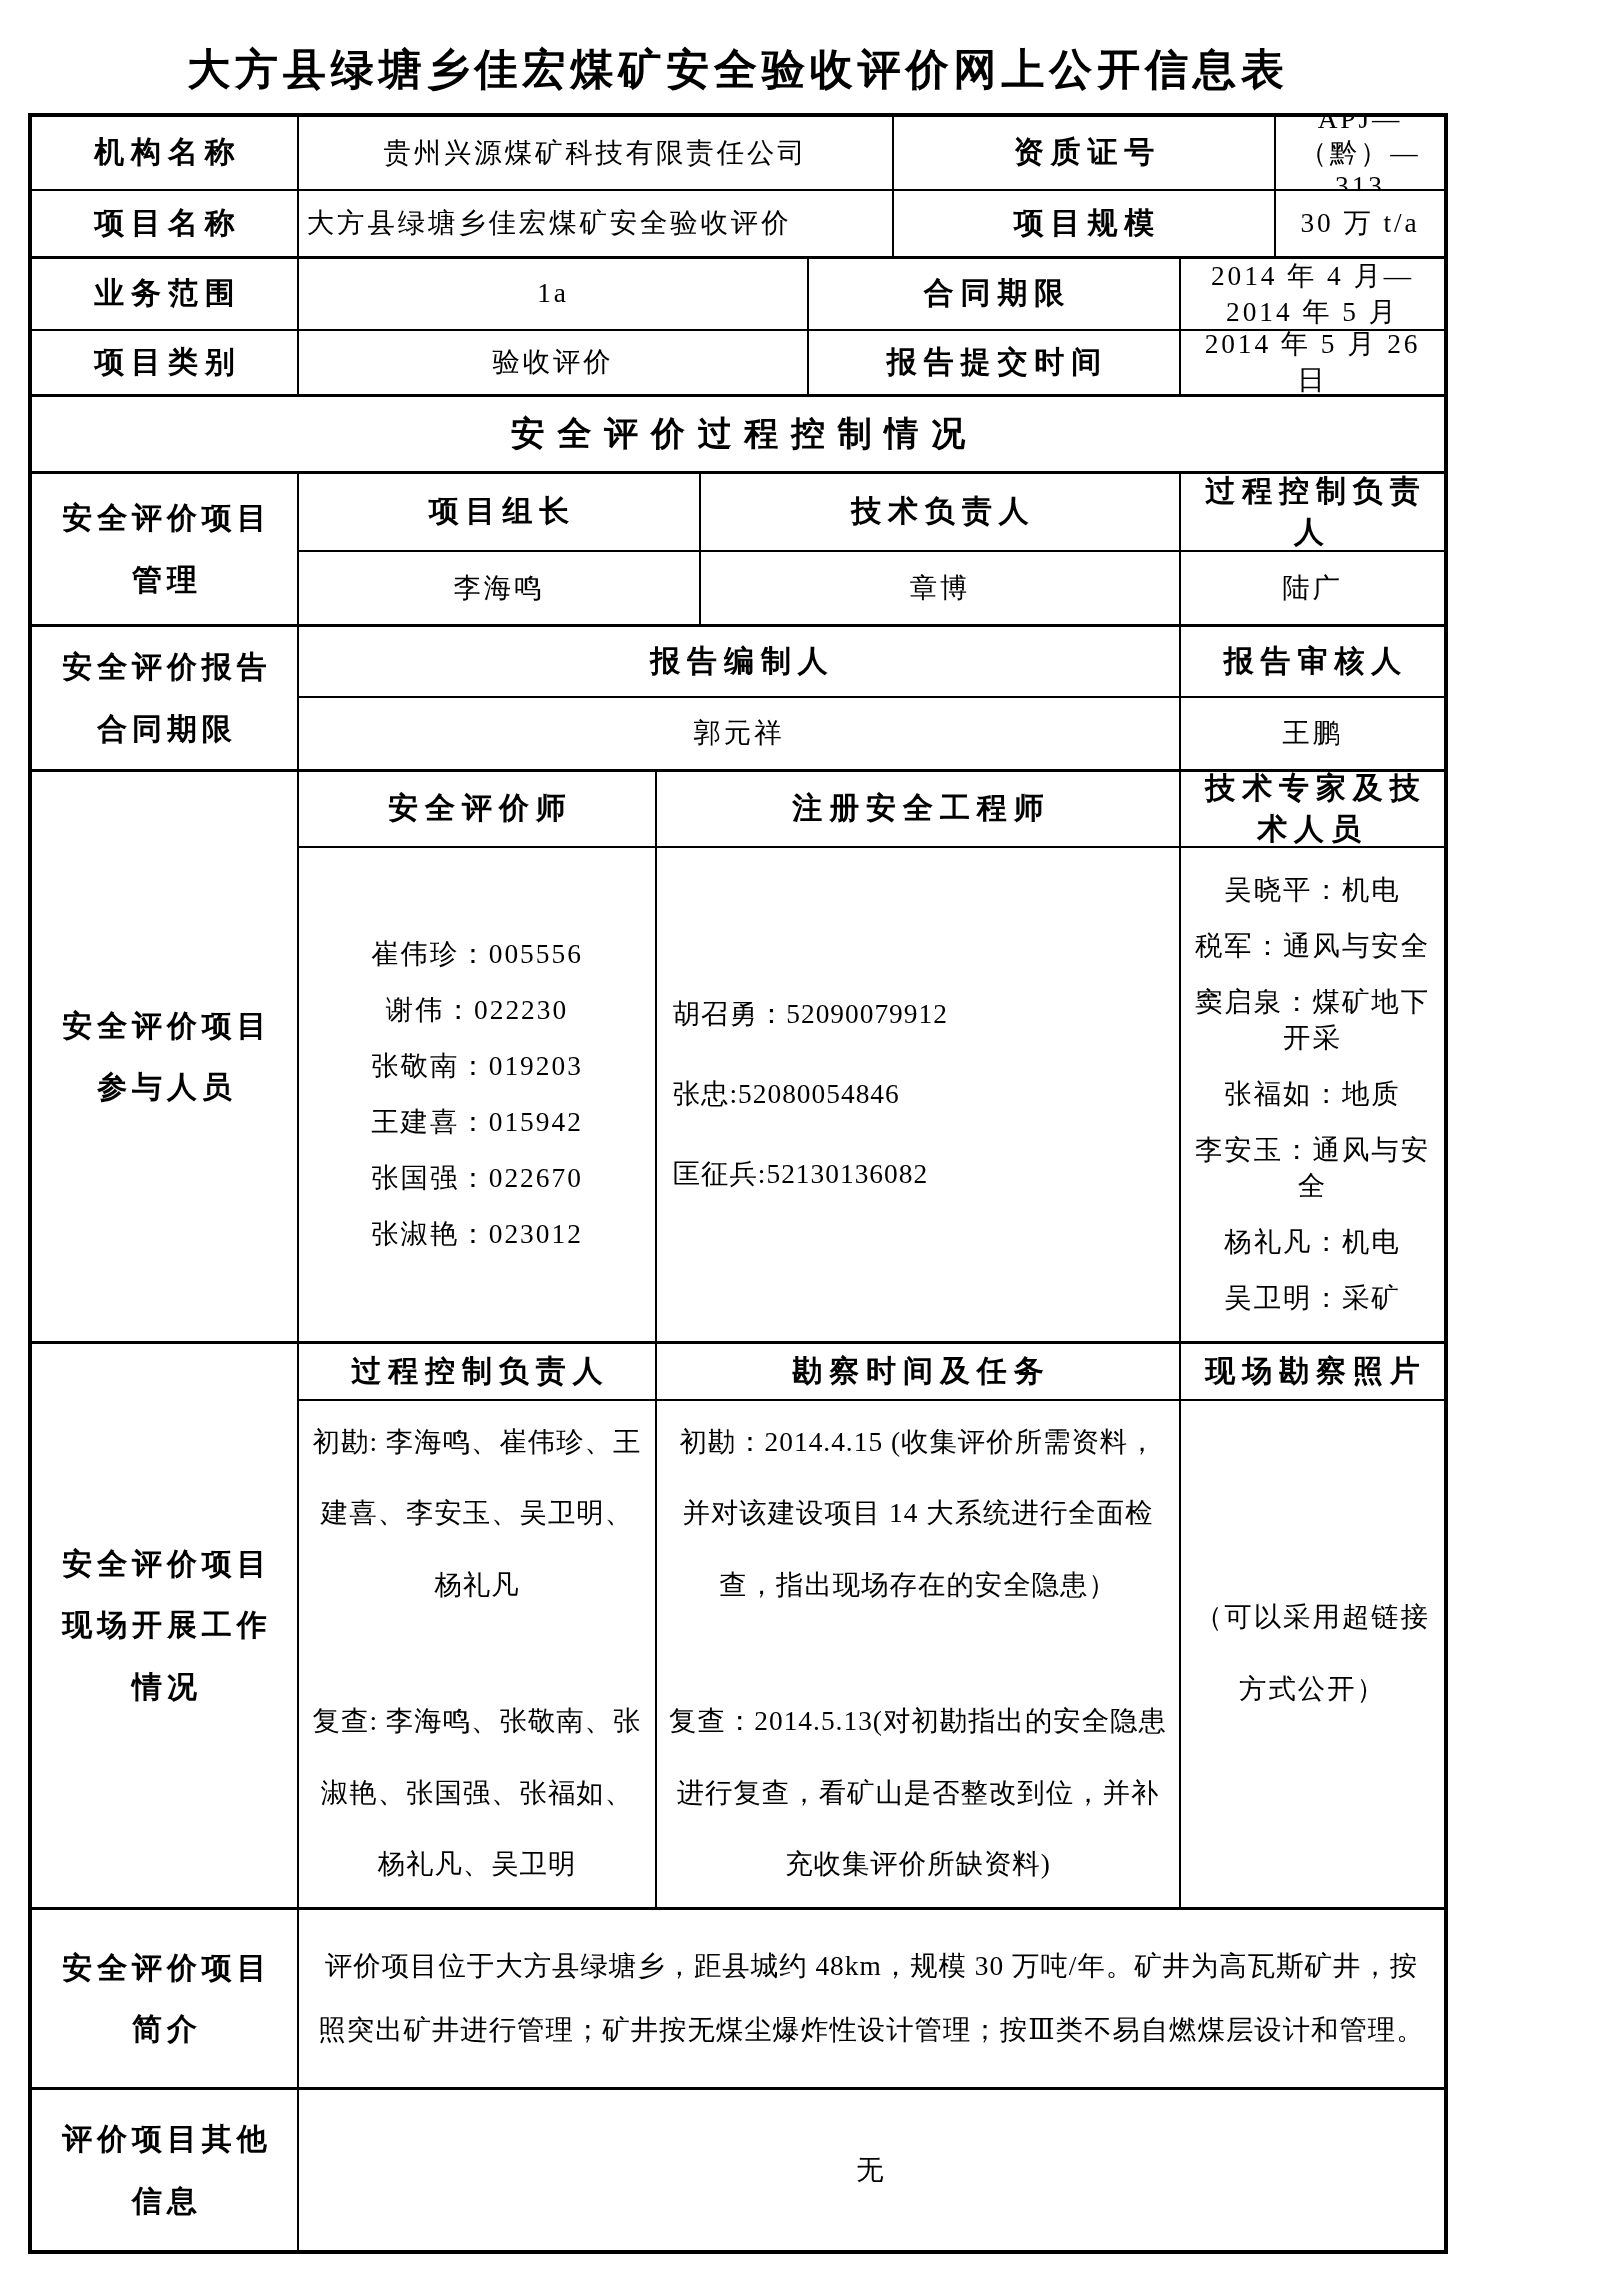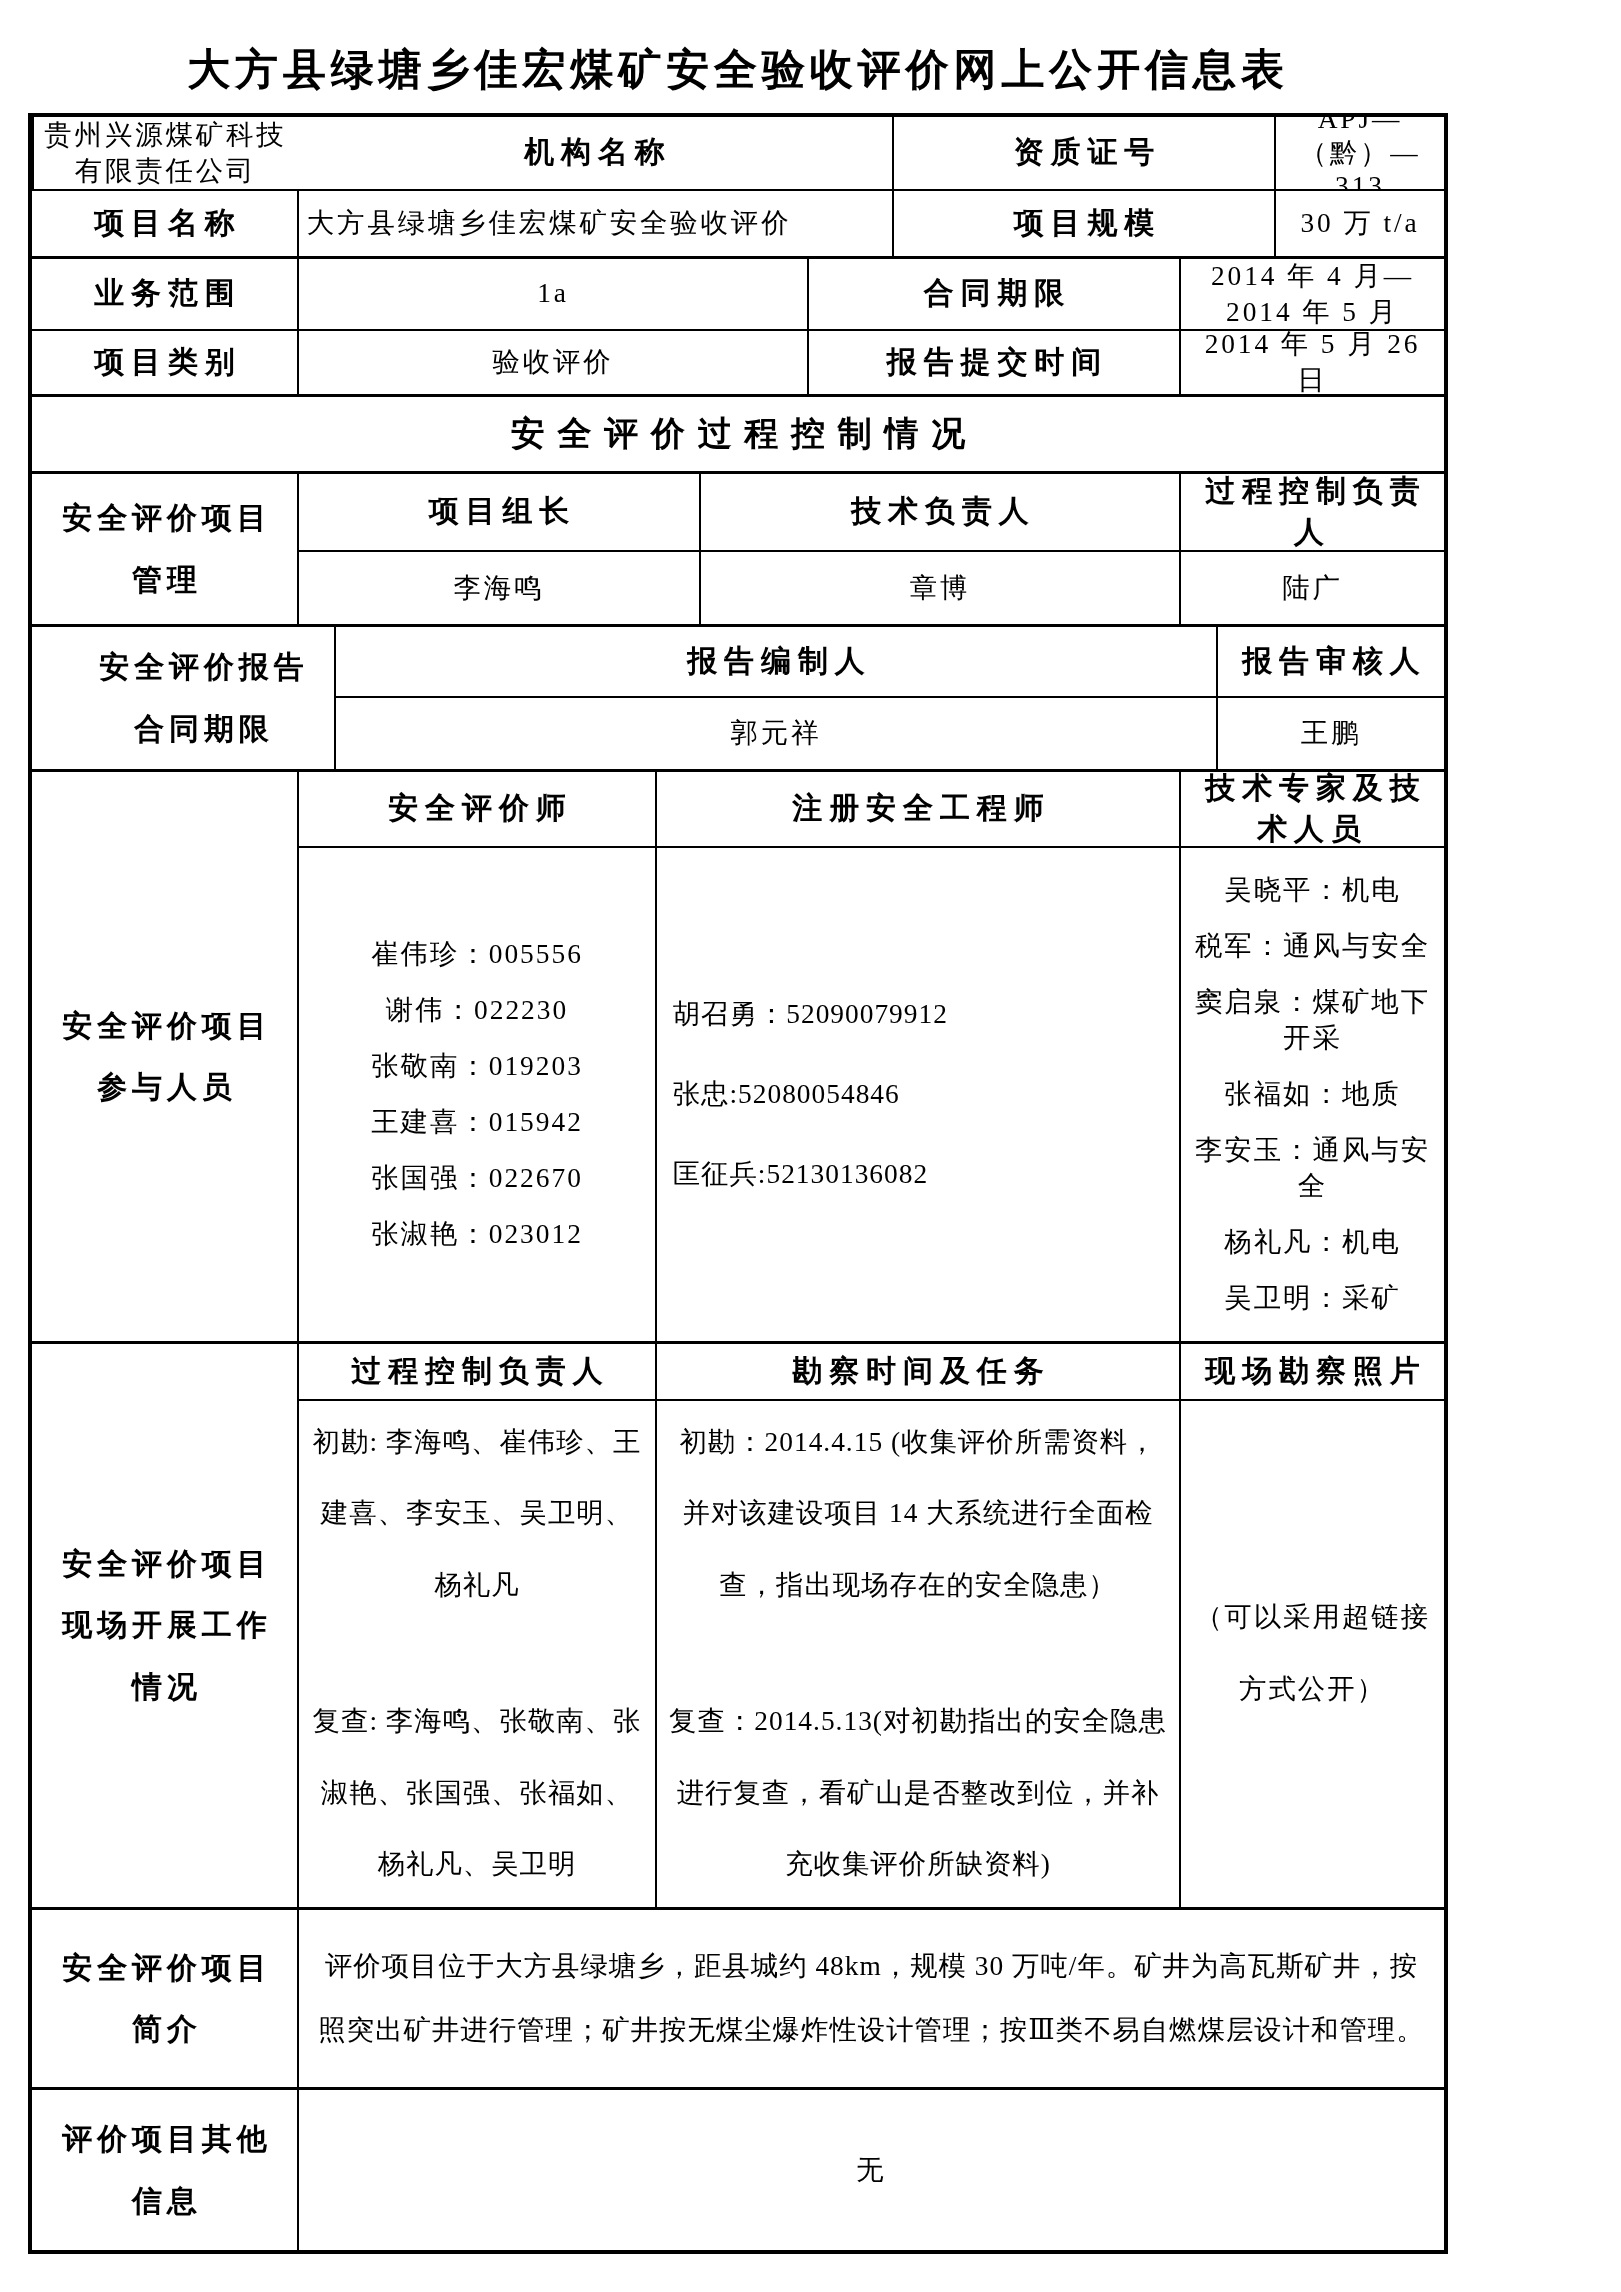--- a/index.html
+++ b/index.html
@@ -53,39 +53,39 @@
   .para p{margin:0;}
   .para p + p{margin-top:23.5px;}
   .photo{flex-direction:column;font-size:27.4px;line-height:2.6;letter-spacing:2px;text-align:right;}
   .sumtext{font-size:27.4px;line-height:2.35;letter-spacing:1px;padding:5.9px 11.8px;}
 
   
   .secA{grid-template-columns:265px 595px 382px 1fr;grid-template-rows:72px 67px;}
   .secB{grid-template-columns:265px 510px 372px 1fr;grid-template-rows:70px 65px;}
   .secC{grid-template-columns:1fr;grid-template-rows:74px;}
   .secD{grid-template-columns:265px 402px 480px 1fr;grid-template-rows:76px 74px;}
-  .secE{grid-template-columns:265px 882px 1fr;grid-template-rows:69px 73px;padding-left:37px;}
+  .secE{grid-template-columns:265px 882px 1fr;grid-template-rows:69px 73px;}
   .secF{grid-template-columns:265px 358px 524px 1fr;grid-template-rows:74px 495px;}
   .secG{grid-template-columns:265px 358px 524px 1fr;grid-template-rows:55px 508px;}
   .secH{grid-template-columns:265px 1fr;grid-template-rows:177px;}
   .secI{grid-template-columns:265px 1fr;grid-template-rows:160px;}
   .span2{grid-row:1 / 3;}
 </style>
 </head>
 <body>
 
 <div class="page">
 
   <div class="doc-title">大方县绿塘乡佳宏煤矿安全验收评价网上公开信息表</div>
 
   <div class="tbl">
 
     <div class="sec secA">
+      <div class="c lbl">机构名称</div>
       <div class="c val bl">贵州兴源煤矿科技有限责任公司</div>
-      <div class="c lbl">机构名称</div>
       <div class="c lbl bl">资质证号</div>
       <div class="c val bl">APJ—（黔）—313</div>
 
       <div class="c lbl rt">项目名称</div>
       <div class="c val val-left bl rt">大方县绿塘乡佳宏煤矿安全验收评价</div>
       <div class="c lbl bl rt">项目规模</div>
       <div class="c val bl rt">30 万 t/a</div>
     </div>
 
     <div class="sec secB">

